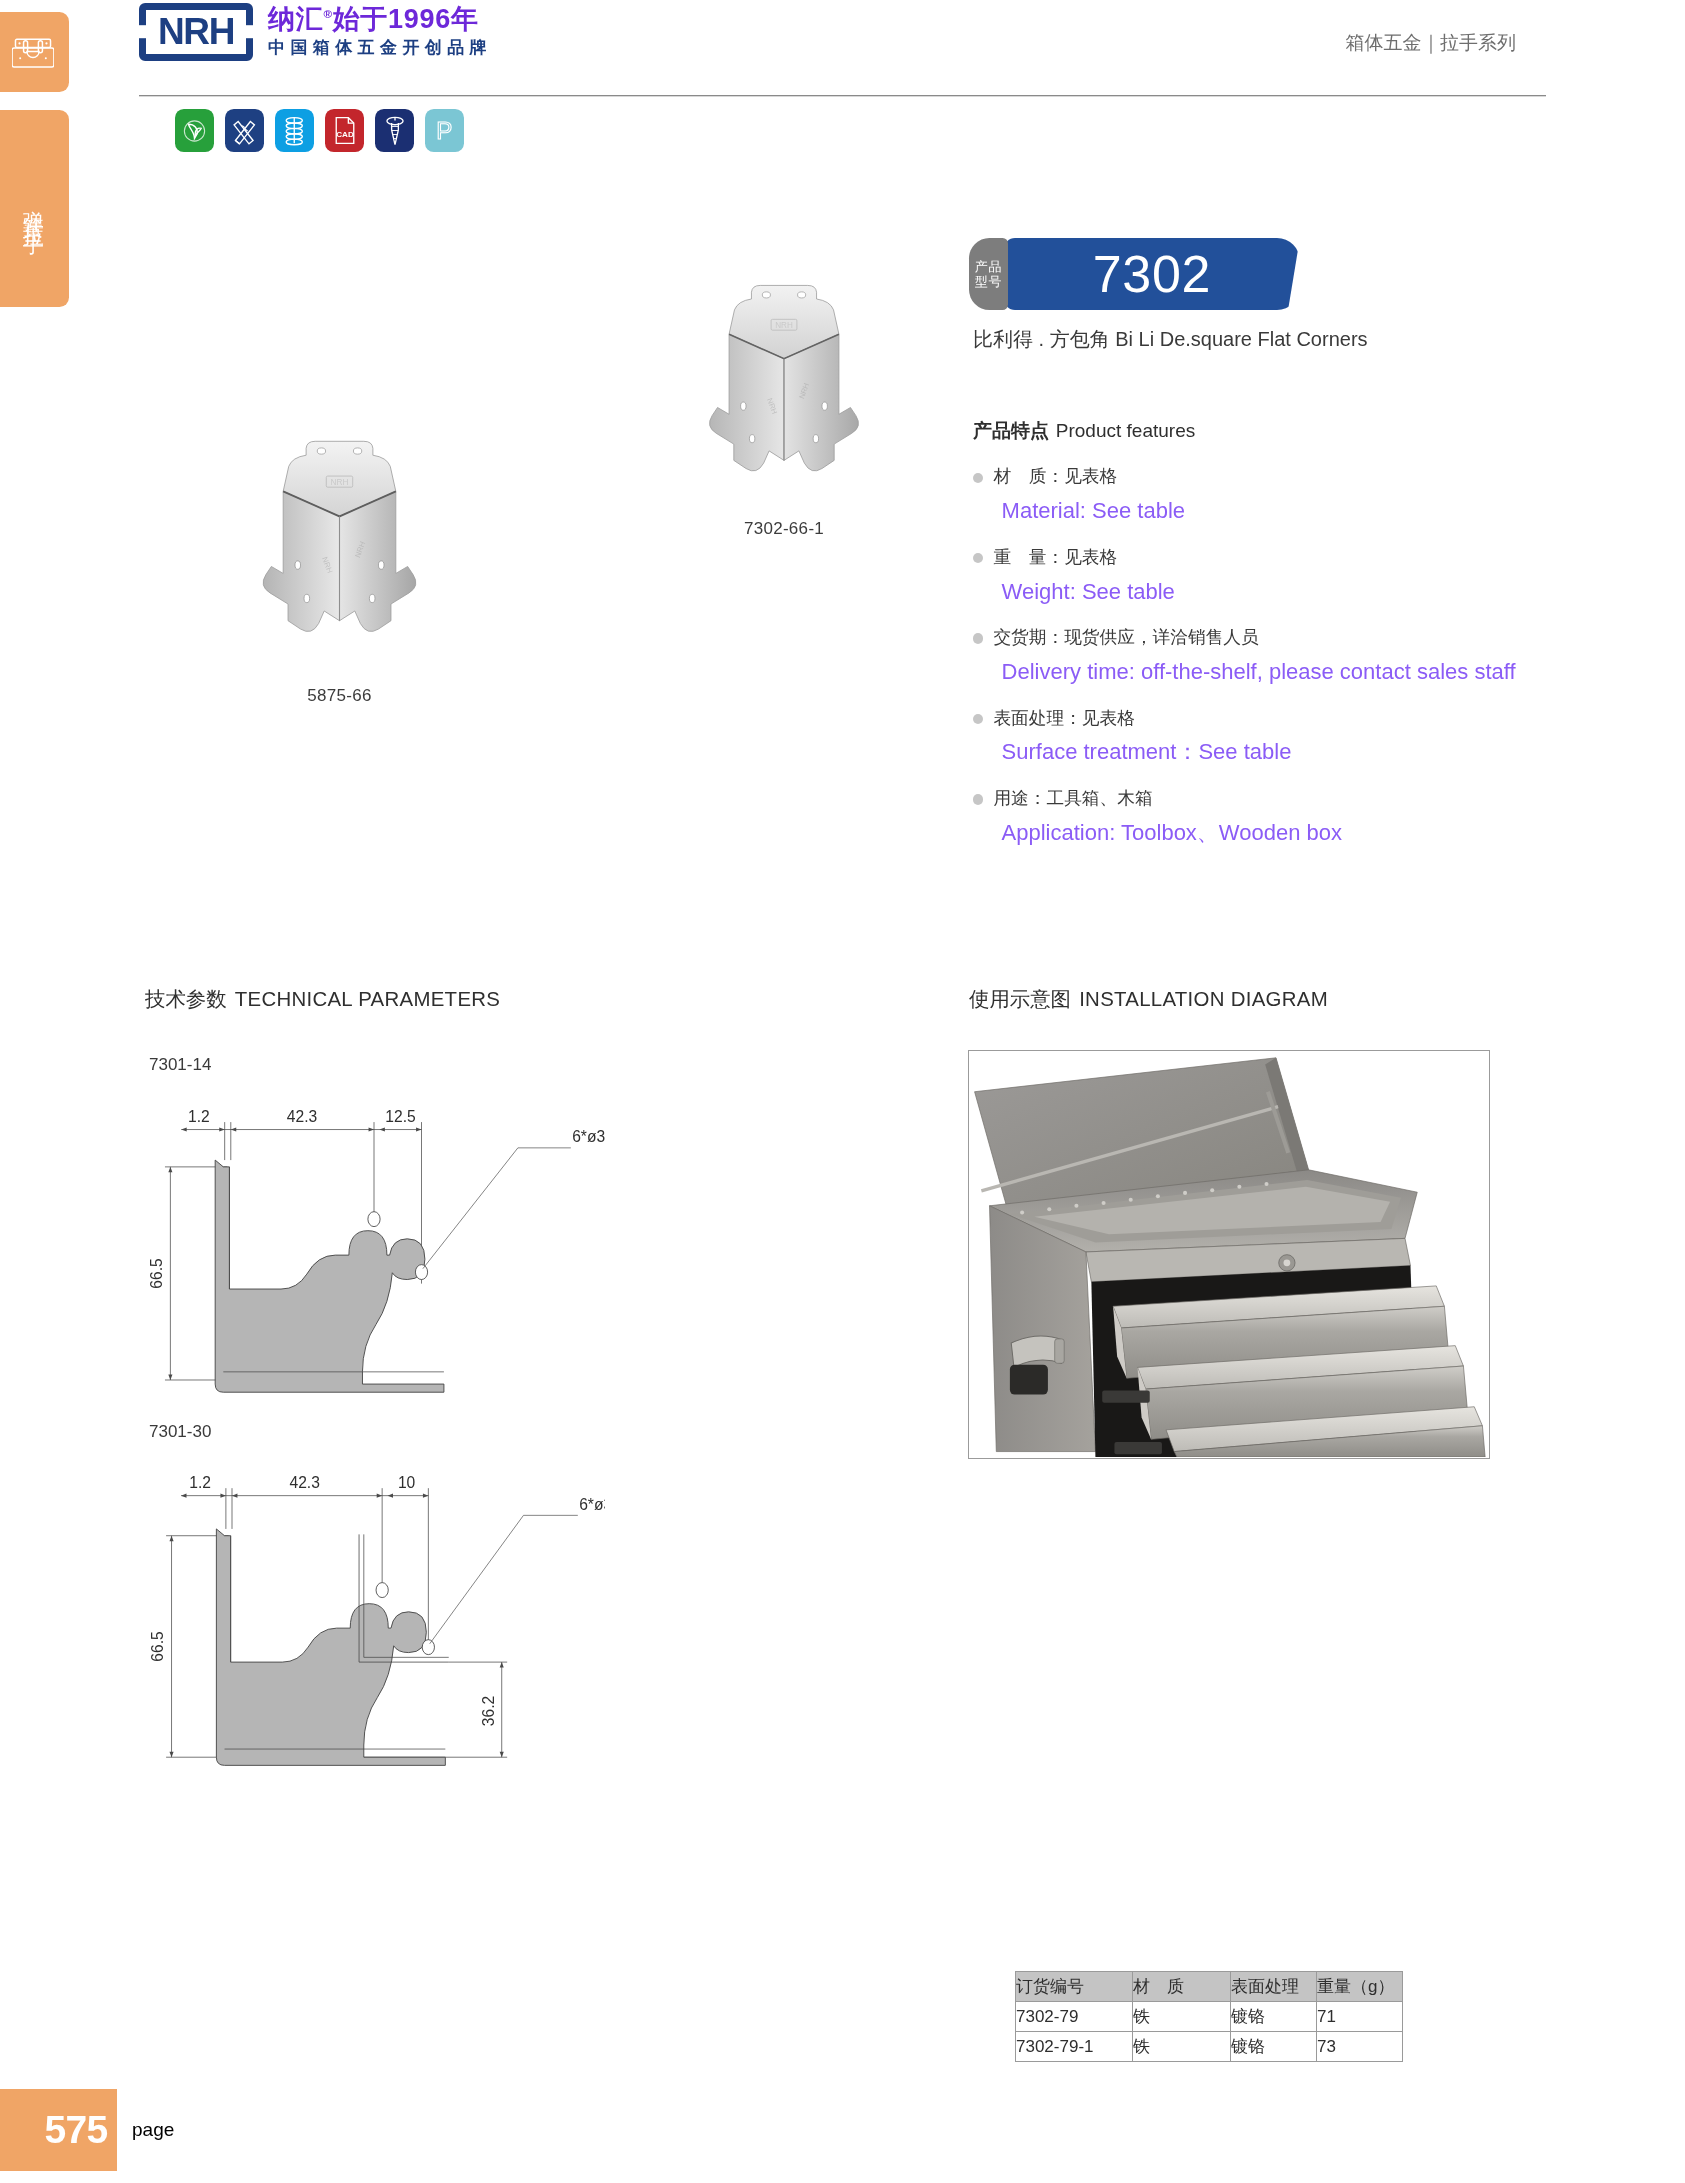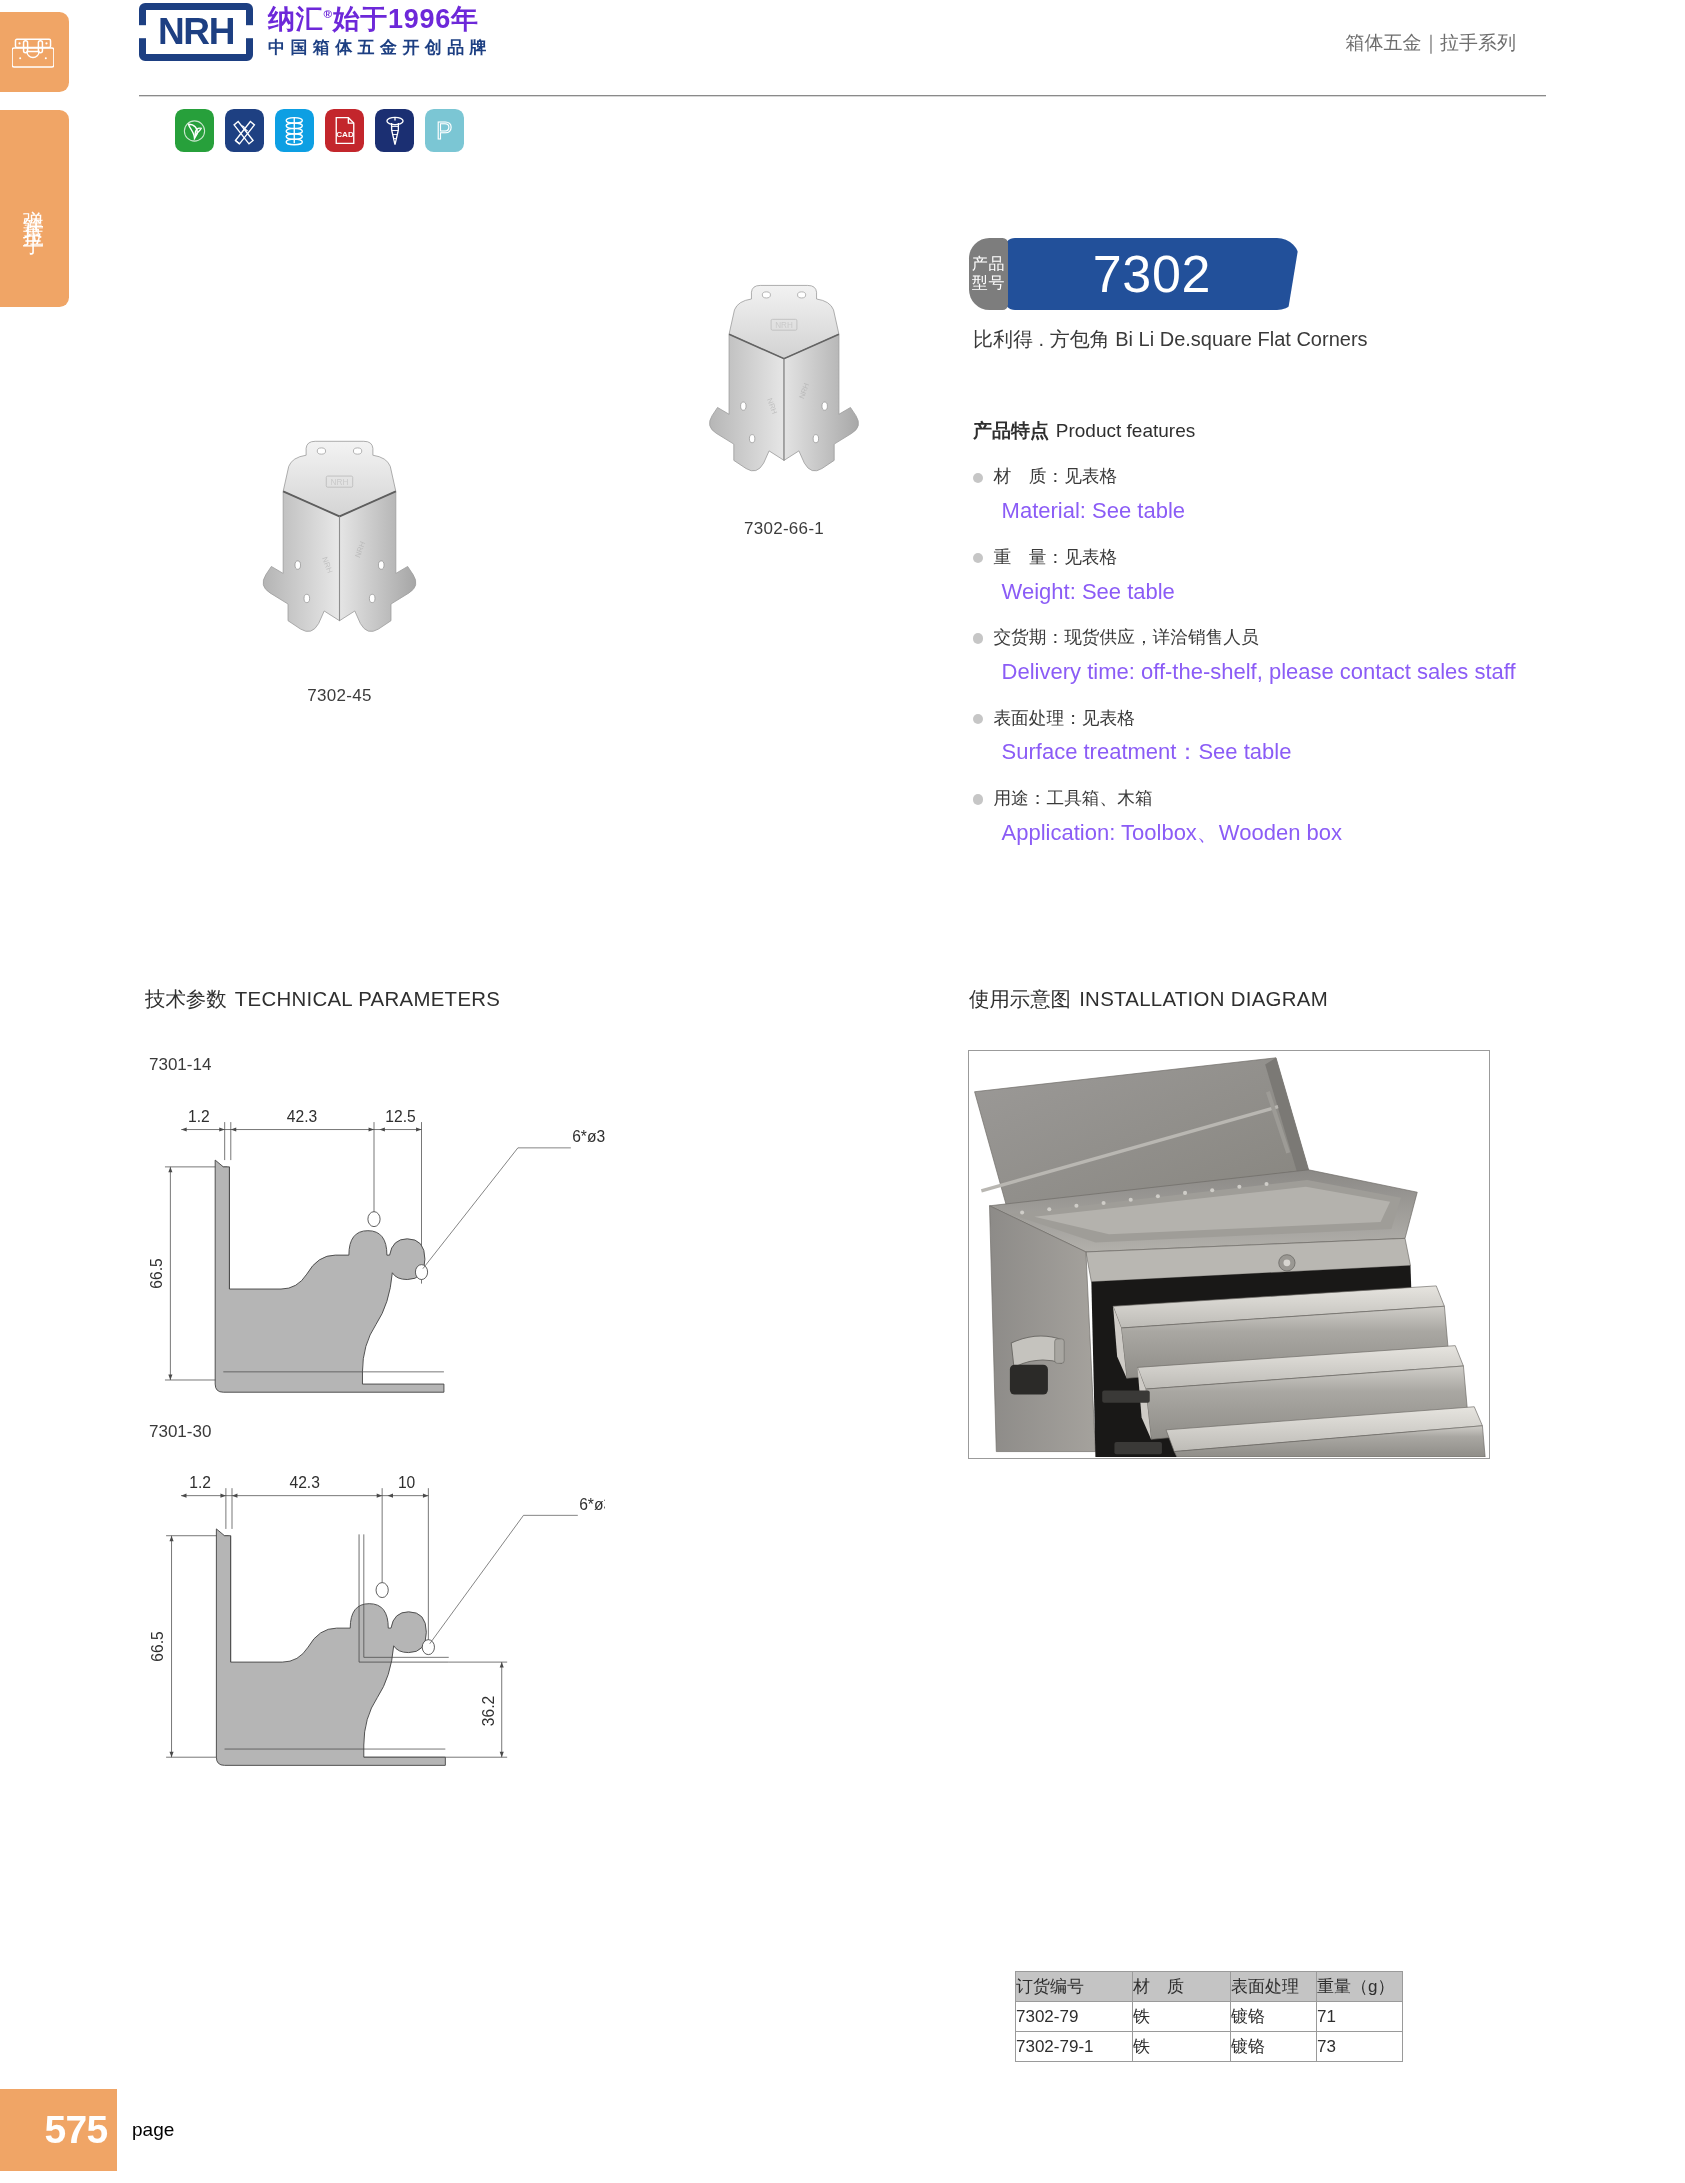--- a/index.html
+++ b/index.html
@@ -94,21 +94,21 @@
   #prod-b { left: 68px; top: 170px; width: 299px; }
   #prod-a .prod-caption { margin-top: 20.4px; }
   #prod-b .prod-caption { margin-top: 24.5px; }
 
   
   #model-row { position: absolute; left: 969px; top: 238px; display: flex; align-items: stretch; }
   #model-tag {
     width: 39px; background: #7d7d7d; color: #fff;
     border-radius: 20.4px 5.4px 5.4px 20.4px;
     display: flex; flex-direction: column; align-items: center; justify-content: center;
-    font-size: 16px; line-height: 1.18; letter-spacing: 0.7px;
+    font-size: 13px; line-height: 1.18; letter-spacing: 0.7px;
     padding: 9.5px 0; margin-right: -4.1px; position: relative; z-index: 1;
   }
   #model-chip {
     min-width: 296px; height: 72px; background: #22509a; color: #ffffff;
     border-radius: 11px 23px 23px 11px;
     display: flex; align-items: center; justify-content: center;
     font-size: 52px; font-weight: 400; letter-spacing: 0.7px;
     clip-path: polygon(0 0, 100% 0, 96% 100%, 0 100%);
   }
   #product-subtitle {
@@ -333,21 +333,21 @@
       <path d="M215 116 v150" stroke="#8e8e8e" stroke-width="1.6" fill="none"></path>
       <ellipse cx="155" cy="186" rx="4" ry="6" fill="#fff" stroke="#8e8e8e" stroke-width="1"></ellipse>
       <ellipse cx="168" cy="234" rx="4" ry="6" fill="#fff" stroke="#8e8e8e" stroke-width="1"></ellipse>
       <ellipse cx="275" cy="186" rx="4" ry="6" fill="#fff" stroke="#8e8e8e" stroke-width="1"></ellipse>
       <ellipse cx="262" cy="234" rx="4" ry="6" fill="#fff" stroke="#8e8e8e" stroke-width="1"></ellipse>
       <g opacity=".45" fill="#9d9d9d" font-family="Liberation Sans, sans-serif" font-size="11">
         <text x="190" y="176" transform="rotate(70 190 176)">NRH</text>
         <text x="244" y="176" transform="rotate(-70 244 176)">NRH</text>
       </g>
     </svg>
-    <div class="prod-caption">7302-45</div>
+    <div class="prod-caption">5875-66</div>
   </div>
 </div>
 
 <div id="model-row">
   <div id="model-tag">
     <span>产品</span>
     <span>型号</span>
   </div>
   <div id="model-chip">7302</div>
 </div>

